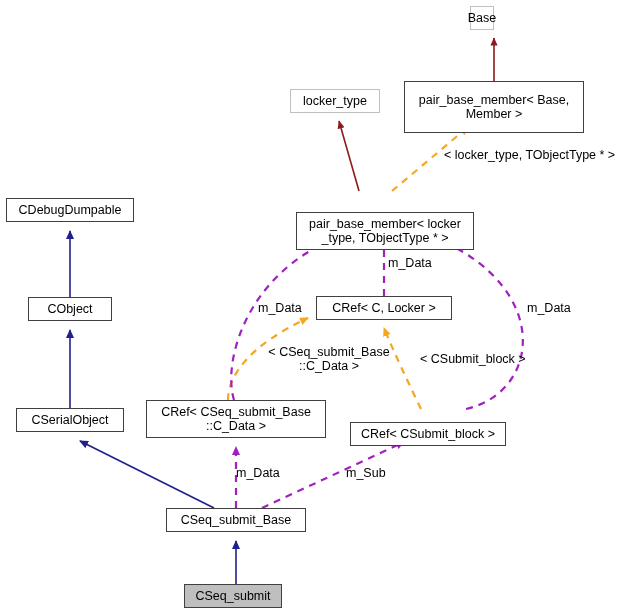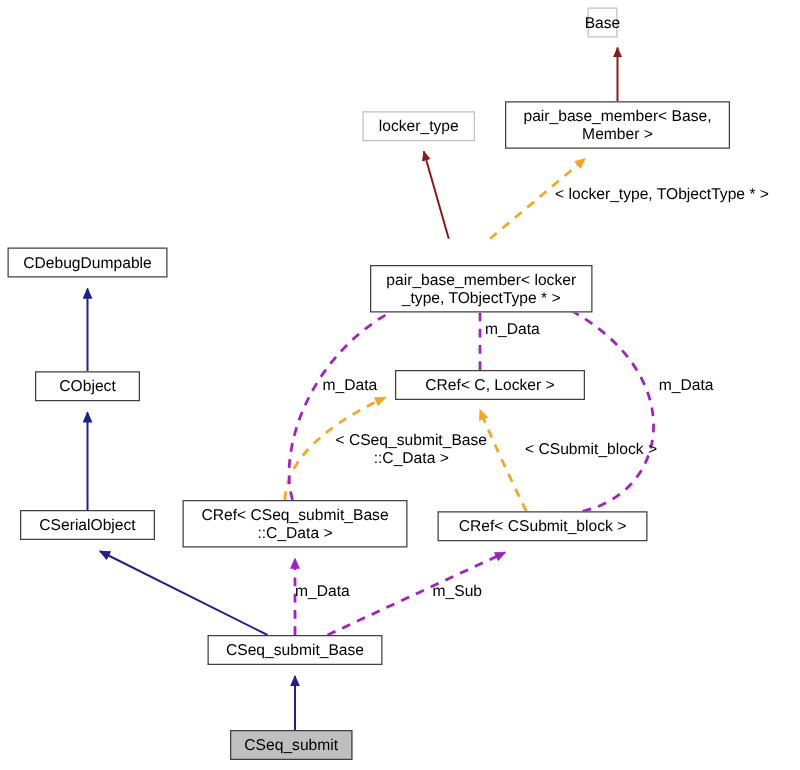--- a/index.html
+++ b/index.html
@@ -121,52 +121,52 @@
   </svg>
 
   <div class="node light" style="left:470px; top:6px; width:24px; height:24px;">
     <span class="label">Base</span>
   </div>
 
   <div class="node light" style="left:290px; top:89px; width:90px; height:24px;">
     <span class="label">locker_type</span>
   </div>
 
-  <div class="node" style="left:404px; top:81px; width:180px; height:38px;">
+  <div class="node" style="left:404px; top:81px; width:180px; height:52px;">
     <span class="label">pair_base_member&lt; Base,
 Member &gt;</span>
   </div>
 
   <div class="node" style="left:296px; top:191px; width:178px; height:38px;margin-top:21px;">
     <span class="label">pair_base_member&lt; locker
 _type, TObjectType * &gt;</span>
   </div>
 
-  <div class="node" style="left:316px; top:296px; width:152px; height:24px;">
+  <div class="node" style="left:316px; top:296px; width:136px; height:24px;">
     <span class="label">CRef&lt; C, Locker &gt;</span>
   </div>
 
   <div class="node" style="left:6px; top:198px; width:128px; height:24px;">
     <span class="label">CDebugDumpable</span>
   </div>
 
   <div class="node" style="left:28px; top:297px; width:84px; height:24px;">
     <span class="label">CObject</span>
   </div>
 
   <div class="node" style="left:16px; top:408px; width:108px; height:24px;">
     <span class="label">CSerialObject</span>
   </div>
 
   <div class="node" style="left:146px; top:400px; width:180px; height:38px;">
     <span class="label">CRef&lt; CSeq_submit_Base
 ::C_Data &gt;</span>
   </div>
 
-  <div class="node" style="left:350px; top:409px; width:168px; height:24px;text-align:right;">
+  <div class="node" style="left:350px; top:422px; width:156px; height:24px;text-align:right;">
     <span class="label">CRef&lt; CSubmit_block &gt;</span>
   </div>
 
   <div class="node" style="left:166px; top:508px; width:140px; height:24px;">
     <span class="label">CSeq_submit_Base</span>
   </div>
 
   <div class="node filled" style="left:184px; top:584px; width:98px; height:24px;">
     <span class="label">CSeq_submit</span>
   </div>

